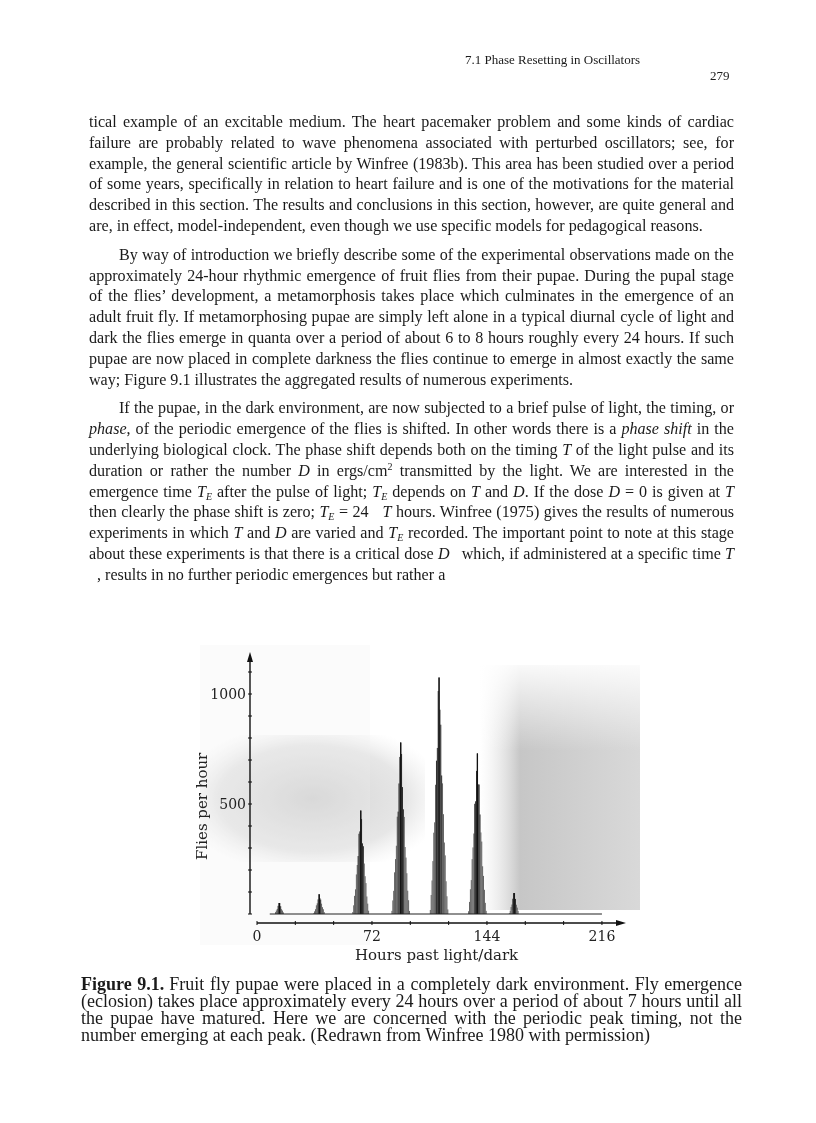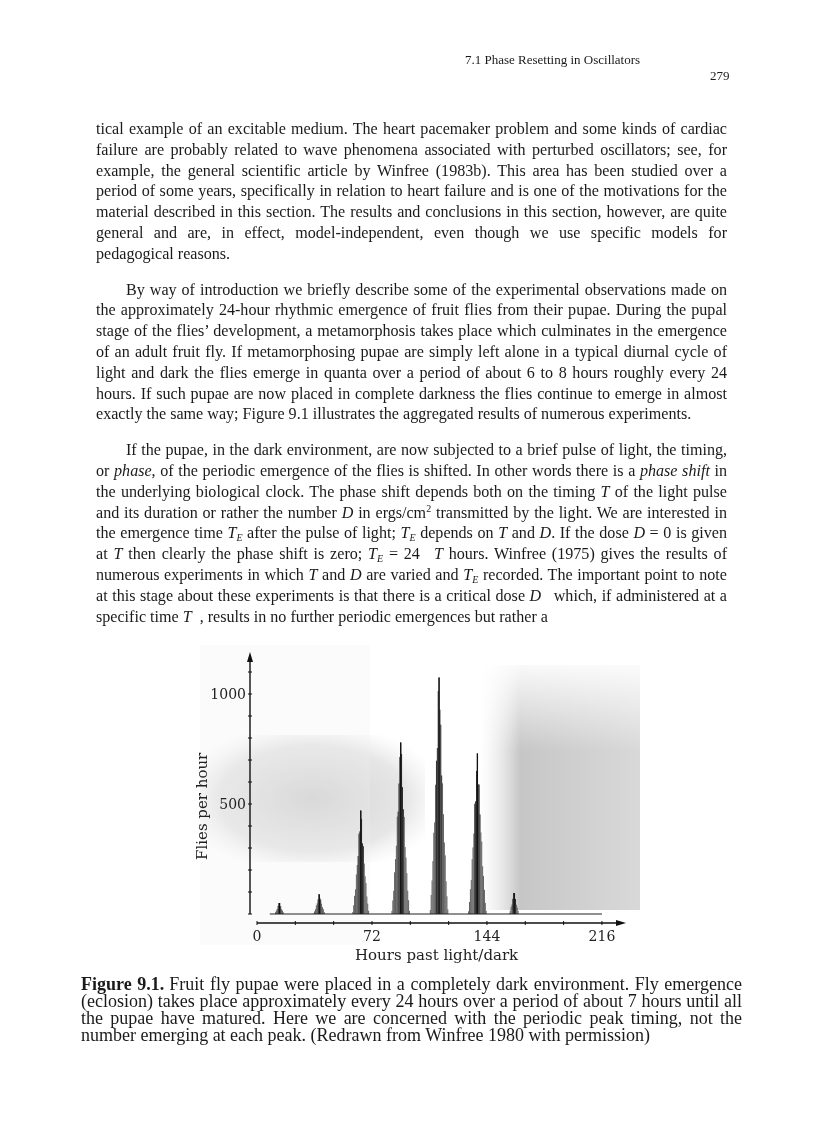--- a/index.html
+++ b/index.html
@@ -5,21 +5,21 @@
   html, body { margin: 0; padding: 0; background: #ffffff; }
   body { width: 816px; height: 1123px; position: relative; overflow: hidden;
          font-family: "Liberation Serif", "DejaVu Serif", serif; color: #1a1a1a; }
   .running-head { position: absolute; top: 52px; left: 0; width: 816px; height: 18px;
                   font-size: 13px; }
   .running-head .title { position: absolute; left: 465px; top: 0; }
   .running-head .pageno { position: absolute; left: 710px; top: 16px; }
   .body-text { position: absolute; left: 81px; top: 104px; width: 661px;
                font-size: 16.1px; line-height: 20.8px; text-align: justify;
                hyphens: manual; }
-  .body-text p { margin: 15px; }
+  .body-text p { margin: 8px; }
   .body-text p.indent { text-indent: 30px; }
   .body-text i { }
   sub { font-size: 10px; vertical-align: -3px; line-height: 0; }
   sup { font-size: 10px; vertical-align: 6px; line-height: 0; }
   .gap { display: inline-block; width: 14px; }
   .gap-sm { display: inline-block; width: 8px; }
 
   .figure { position: absolute; left: 180px; top: 640px; width: 460px; height: 330px; }
   .figure svg { display: block; }
   .caption { position: absolute; left: 81px; top: 976px; width: 661px;

